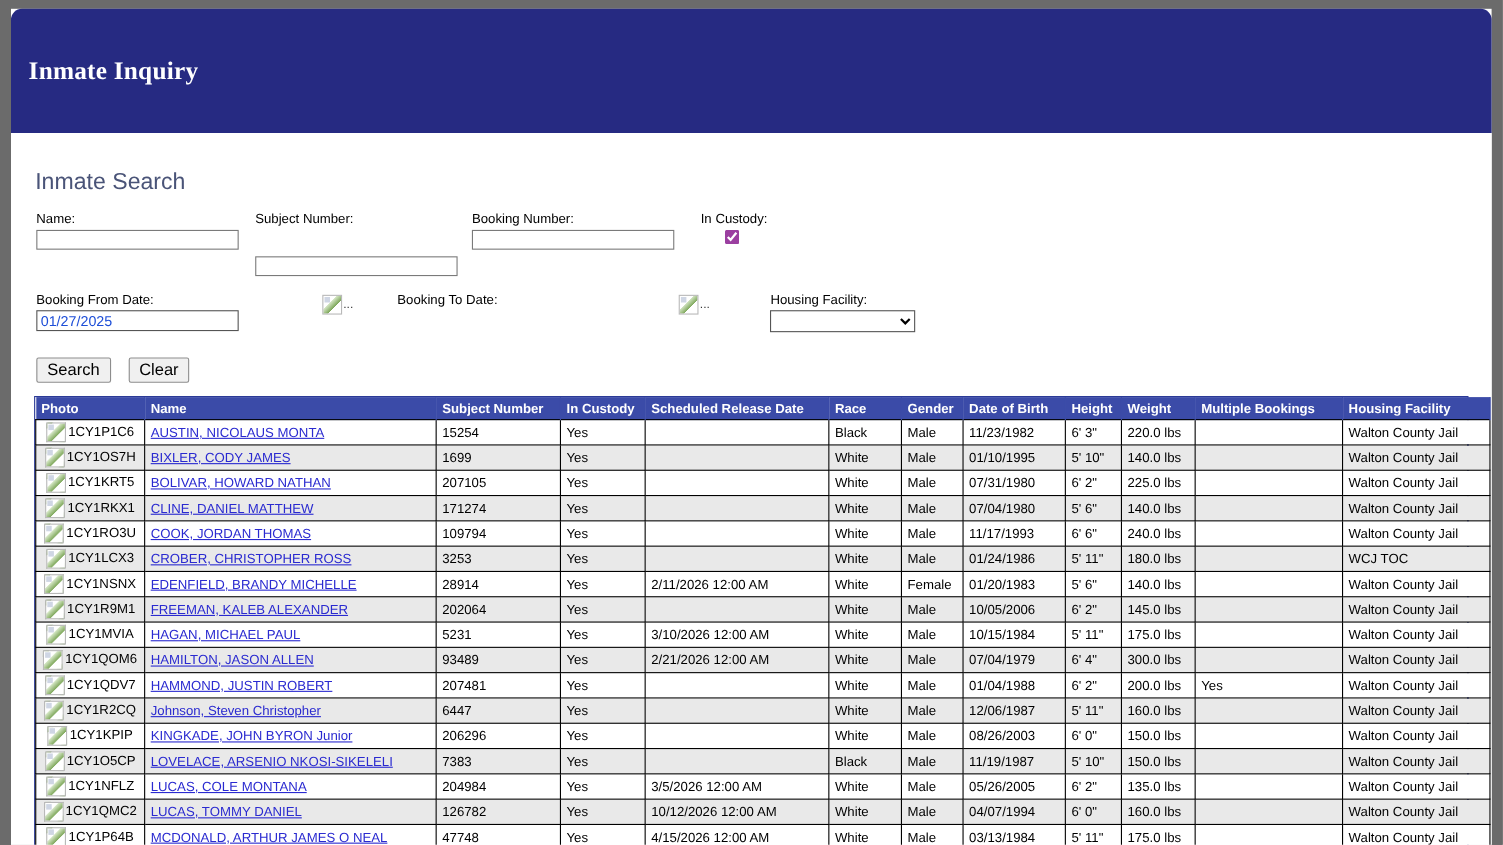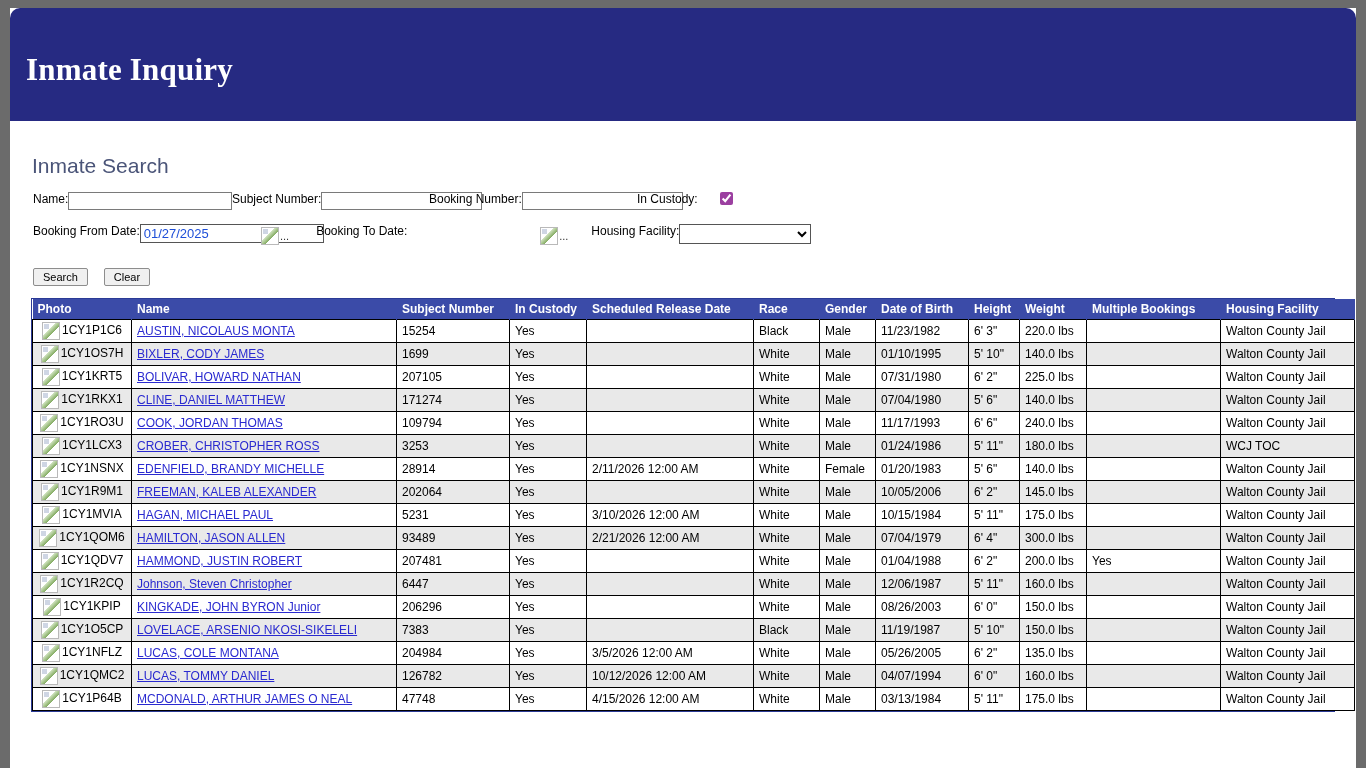--- a/index.html
+++ b/index.html
@@ -36,21 +36,21 @@
     border-top-right-radius: 10px;
     position: relative;
   }
   .banner-title {
     position: absolute;
     left: 16px;
     top: 44px;
     color: #ffffff;
     font-family: "Liberation Serif", serif;
     font-weight: bold;
-    font-size: 31px;
+    font-size: 23px;
     letter-spacing: 0.2px;
   }
   
   .content {
     padding: 0 12px 0 12px;
     background: #ffffff;
   }
   .page-heading {
     color: #4a5478;
     font-size: 21px;
@@ -67,20 +67,21 @@
     padding-top: 8px;
     font-size: 12px;
     color: #000;
   }
   .form-row {
     display: flex;
     align-items: flex-start;
   }
   .field {
     display: flex;
+    flex-direction: column;
   }
   .field-label {
     font-size: 12px;
     color: #000000;
     line-height: 14px;
     margin-bottom: 3px;
     white-space: nowrap;
   }
   input.txt {
     width: 178px;
@@ -143,21 +144,21 @@
     color: #000;
   }
   .chk {
     width: 13px;
     height: 13px;
     margin: 0;
     accent-color: #9b3fa0;
   }
   .btn {
     font-family: "Liberation Sans", sans-serif;
-    font-size: 11px;
+    font-size: 15px;
     padding: 2px 9px;
     background: #f0f0f0;
     border: 1px solid #8d8d8d;
     border-radius: 2px;
     color: #000;
     cursor: pointer;
     text-align: center;
   }
   
   .table-wrap {
@@ -238,52 +239,52 @@
       <h2 class="page-heading">Inmate Search</h2>
 
       <div class="search-form">
 
         <div class="form-row">
           <div class="field" style="width:199px;">
             <span class="field-label">Name:</span>
             <input class="txt" type="text" value="" style="">
           </div>
 
-          <div class="field" style="width:197px;">
+          <div class="field" style="width:197px;gap:24px;">
             <span class="field-label">Subject Number:</span>
             <input class="txt" type="text" value="" style="">
           </div>
 
           <div class="field" style="width:208px;">
             <span class="field-label">Booking Number:</span>
             <input class="txt" type="text" value="" style="">
           </div>
 
           <div class="field" style="width:120px; align-items:flex-start;">
             <span class="field-label">In Custody:</span>
             <span style="padding-left:22px;">
               <input class="chk" type="checkbox" checked="" style="">
             </span>
           </div>
         </div>
 
-        <div class="form-row" style="margin-top:14px;">
+        <div class="form-row" style="margin-top:14px;gap:32px;">
           <div class="field" style="width:226px;">
             <span class="field-label">Booking From Date:</span>
             <span>
               <input class="txt-date" type="text" value="01/27/2025" style="">
             </span>
           </div>
 
           <span class="date-pick">
             <span class="broken-img"></span>
               <span class="img-dots">...</span>
           </span>
 
-          <div class="field" style="width:222px; margin-left:27px;">
+          <div class="field" style="width:222px; margin-left:8px;">
             <span class="field-label">Booking To Date:</span>
           </div>
 
           <span class="date-pick">
             <span class="broken-img"></span>
               <span class="img-dots">...</span>
           </span>
 
           <div class="field" style="margin-left:23px;">
             <span class="field-label">Housing Facility:</span>

